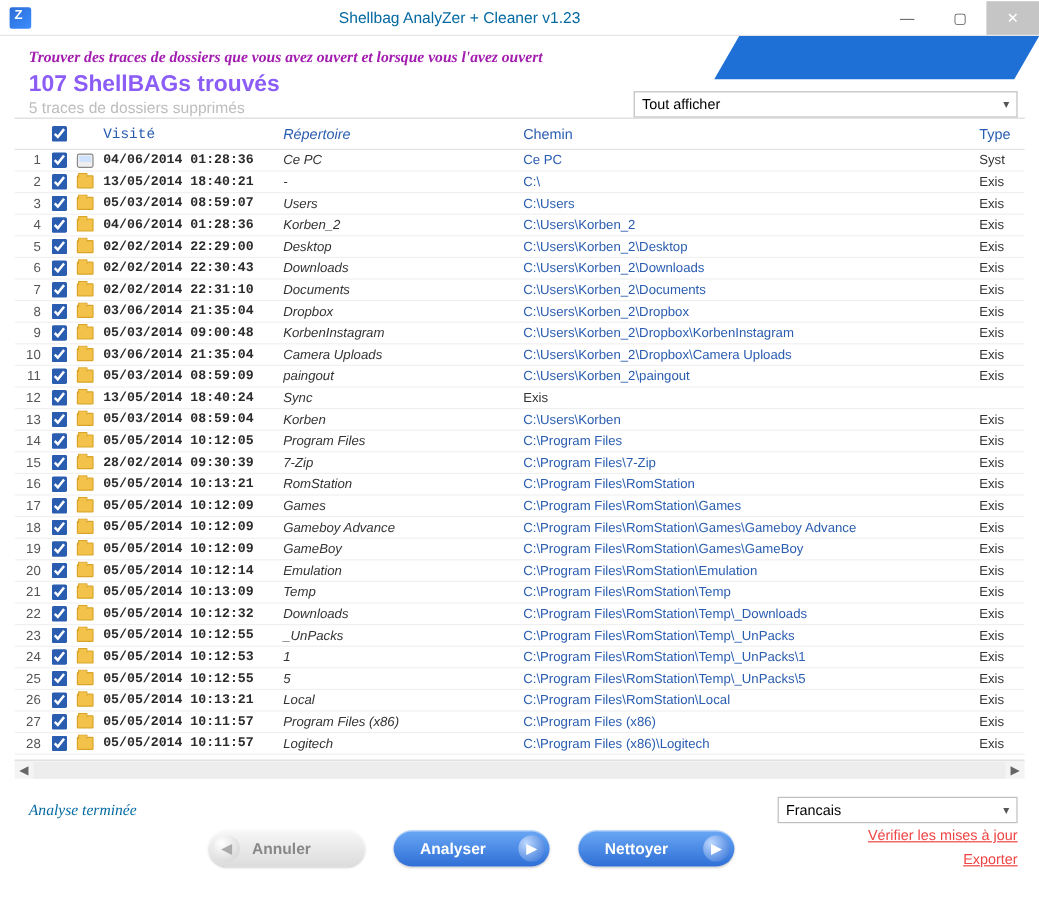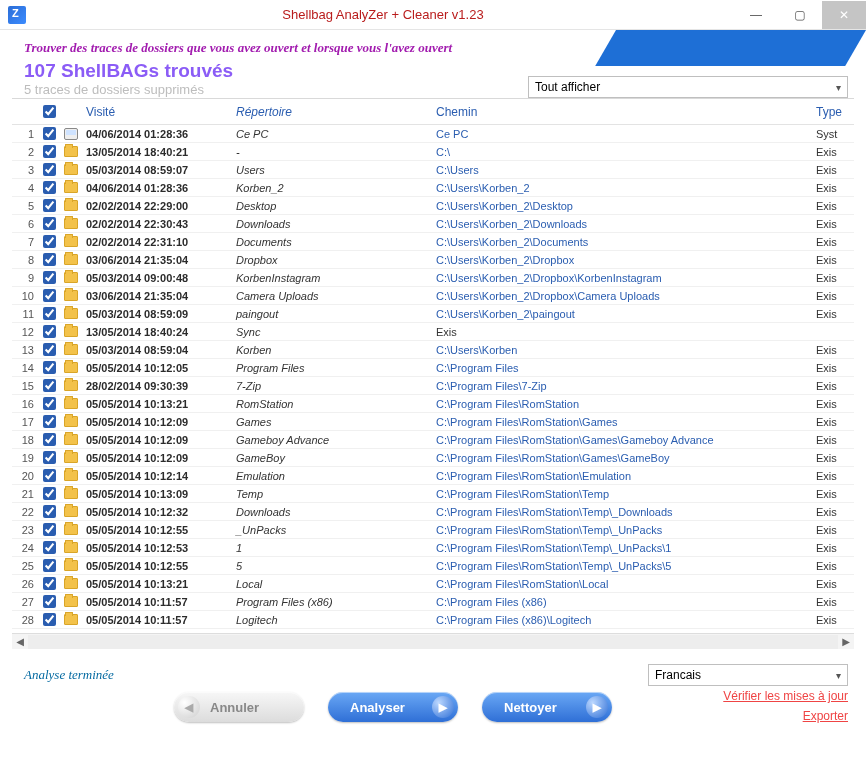--- a/index.html
+++ b/index.html
@@ -1,35 +1,35 @@
 <!DOCTYPE html>
 <html><head>
 <meta charset="utf-8">
 <style>
   * { box-sizing: border-box; margin: 0; padding: 0; }
   body { font-family: "Segoe UI", Tahoma, sans-serif; font-size: 12px; background: #fff; width: 866px; height: 769px; overflow: hidden; position: relative; }
   .titlebar { height: 30px; display: flex; align-items: center; background: #fff; border-bottom: 1px solid #e5e5e5; }
   .titlebar .app-icon { width: 18px; height: 18px; margin: 0 6px 0 8px; background: linear-gradient(135deg,#2b6dd6,#3c8cff); border-radius: 2px; position: relative; }
   .titlebar .app-icon::after { content:"Z"; color:#fff; font-weight:bold; font-size:11px; position:absolute; left:4px; top:1px; }
-  .titlebar .title { flex:1; text-align:center; color:#b91c1c; font-size:13px; }
+  .titlebar .title { flex:1; text-align:center; color:#0369a1; font-size:13px; }
   .titlebar .win-btn { width:44px; height:28px; display:flex; align-items:center; justify-content:center; color:#555; }
   .titlebar .win-btn.close { background:#c5c5c5; color:#fff; }
   .banner { position:relative; height:68px; padding: 10px 24px 0 24px; }
   .banner .blue-shape { position:absolute; top:0; right:0; width:250px; height:36px; background:#1e6fd6; transform: skewX(-30deg); transform-origin: top right; }
   .banner .tagline { color:#a21caf; font-style:italic; font-size:13px; font-weight:600; font-family: Georgia, serif; }
   .banner .found { font-size:19px; font-weight:800; color:#8b5cf6; margin-top:4px; }
   .banner .sub { color:#bdbdbd; font-size:13px; }
   .filter-dd { position:absolute; right:18px; top:46px; width:320px; height:22px; border:1px solid #bfbfbf; background:#fff; display:flex; align-items:center; padding:0 6px; font-size:12px; }
   .filter-dd .chev { margin-left:auto; font-size:10px; color:#555; }
   .table-wrap { border-top:1px solid #d9d9d9; margin: 0 12px; height: 560px; overflow:hidden; position:relative; }
   .thead { display:flex; align-items:center; height:26px; background:#fff; border-bottom:1px solid #e3e3e3; color:#2a5db0; font-size:12px; }
   .col-num { width:26px; text-align:right; padding-right:4px; color:#2a5db0; }
   .col-chk { width:22px; display:flex; align-items:center; justify-content:center; }
   .col-ico { width:22px; display:flex; align-items:center; justify-content:center; }
-  .col-vis { width:150px; padding-left:4px; }
+  .col-vis { width:150px; padding-left:4px;font-family:Liberation Mono, monospace; }
   .col-rep { width:200px; padding-left:4px;font-style:italic; }
   .col-che { width:380px; padding-left:4px; }
   .col-typ { width:42px; padding-left:4px; }
   .thead .col-num, .thead .col-ico { }
   .tbody { height: 508px; overflow:hidden; }
   .row { display:flex; align-items:center; height:18px; border-bottom:1px solid #f0f0f0; white-space:nowrap; }
   .row .col-num { color:#555; font-size:11px; }
   .row .col-vis { font-weight:700; color:#2b2b2b; font-size:11px; }
   .row .col-rep { color:#333; font-size:11px; overflow:hidden; text-overflow:ellipsis; }
   .row .col-che { color:#2a5db0; font-size:11px; overflow:hidden; text-overflow:ellipsis; }

